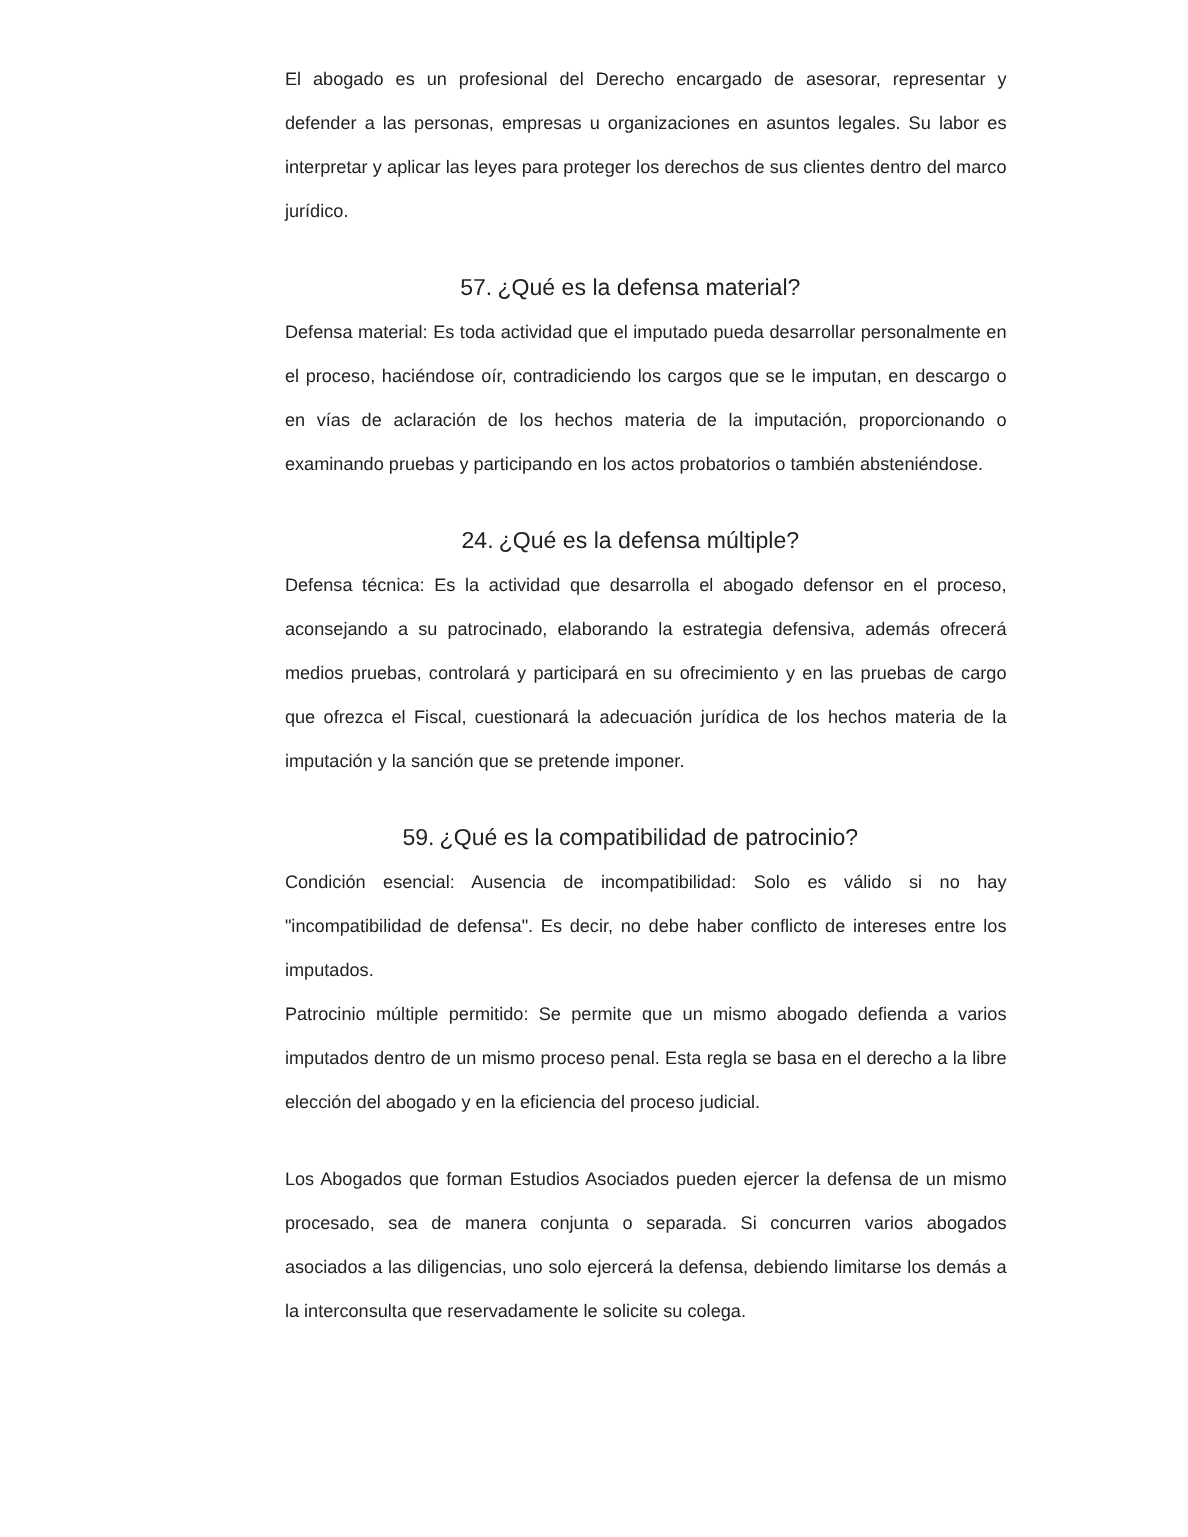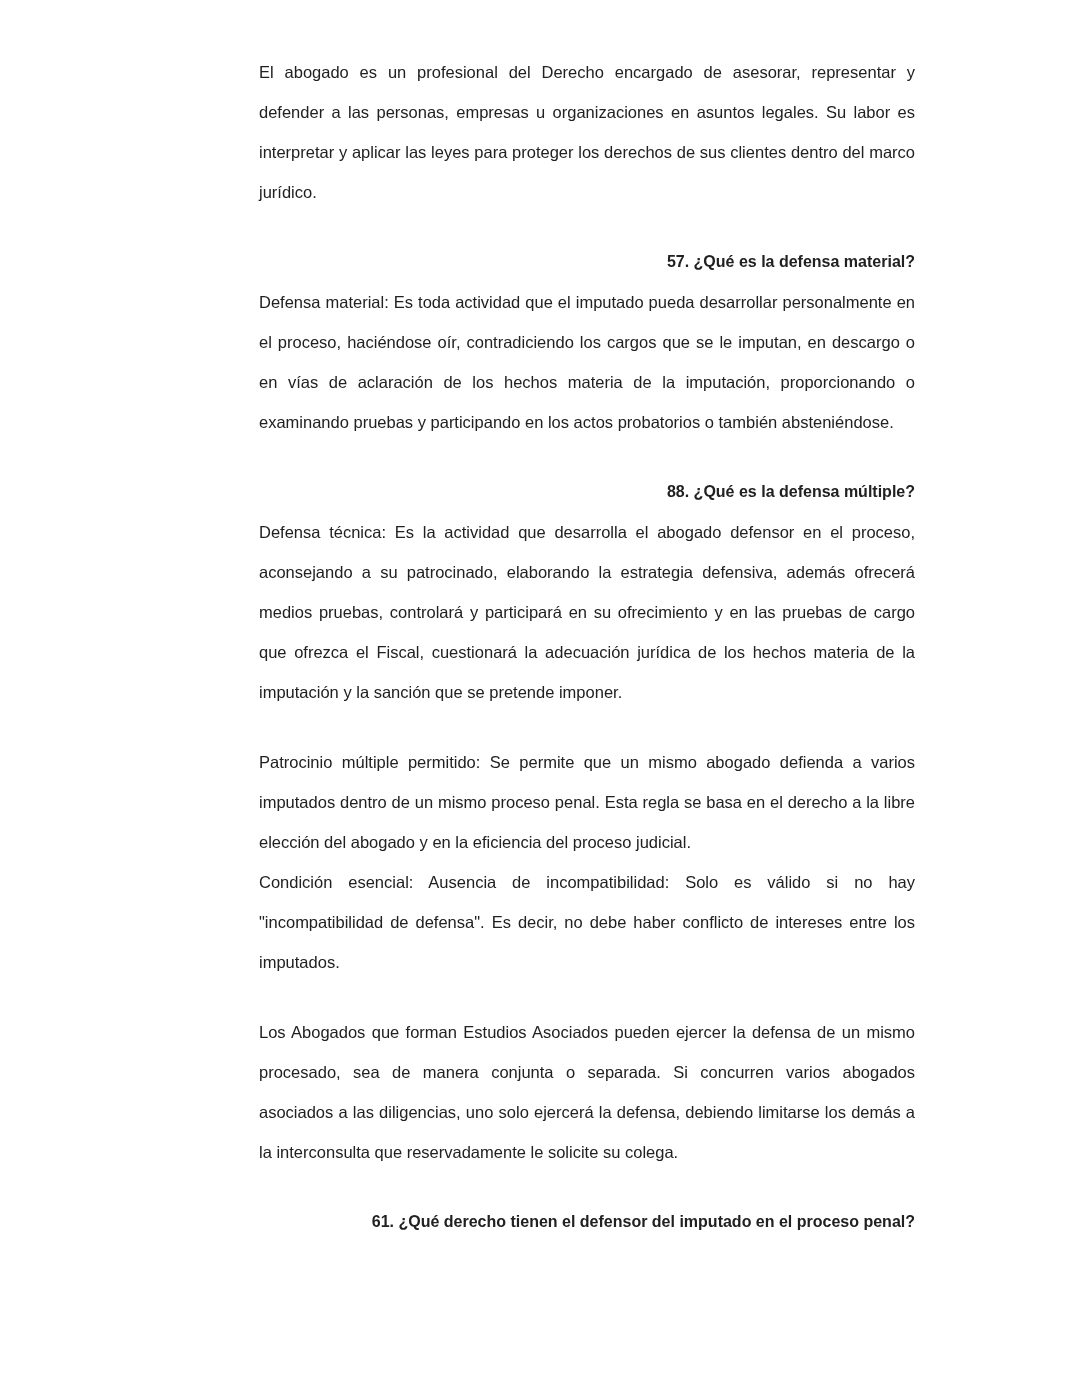--- a/index.html
+++ b/index.html
@@ -29,25 +29,25 @@
     margin: 0;
   }
   .intro {
     margin-left: 28px;
   }
   .qa-item {
     margin-top: 30px;
     padding-left: 28px;
   }
   .question {
-    font-size: 16px;
+    font-size: 21px;
     line-height: 40px;
-    font-weight: 700;
+    font-weight: 400;
     margin: 0 0 0 -28px;
-    text-align: right;
+    text-align: center;
   }
   .q-num {
     display: inline-block;
     width: 28px;
   }
   .answer .para strong {
     font-weight: 400;
   }
 </style>
 </head>
@@ -62,41 +62,41 @@
       <span class="q-num">57.</span>
       <span class="q-text">¿Qué es la defensa material?</span>
     </h2>
     <div class="answer">
           <p class="para"><strong>Defensa material</strong><span>: Es toda actividad que el imputado pueda desarrollar personalmente en el proceso, haciéndose oír, contradiciendo los cargos que se le imputan, en descargo o en vías de aclaración de los hechos materia de la imputación, proporcionando o examinando pruebas y participando en los actos probatorios o también absteniéndose.</span></p>
         </div>
   </section>
 
   <section class="qa-item">
     <h2 class="question">
-      <span class="q-num">88.</span>
+      <span class="q-num">24.</span>
       <span class="q-text">¿Qué es la defensa múltiple?</span>
     </h2>
     <div class="answer">
           <p class="para"><strong>Defensa técnica</strong><span>: Es la actividad que desarrolla el abogado defensor en el proceso, aconsejando a su patrocinado, elaborando la estrategia defensiva, además ofrecerá medios pruebas, controlará y participará en su ofrecimiento y en las pruebas de cargo que ofrezca el Fiscal, cuestionará la adecuación jurídica de los hechos materia de la imputación y la sanción que se pretende imponer.</span></p>
         </div>
   </section>
 
   <section class="qa-item">
+    <h2 class="question">
+      <span class="q-num">59.</span>
+      <span class="q-text">¿Qué es la compatibilidad de patrocinio?</span>
+    </h2>
     <div class="answer">
+          <p class="para"><strong>Condición esencial: Ausencia de incompatibilidad:</strong><span> Solo es válido si no hay "incompatibilidad de defensa". Es decir, no debe haber conflicto de intereses entre los imputados.</span></p>
           <p class="para"><strong>Patrocinio múltiple permitido</strong><span>: Se permite que un mismo abogado defienda a varios imputados dentro de un mismo proceso penal. Esta regla se basa en el derecho a la libre elección del abogado y en la eficiencia del proceso judicial.</span></p>
-          <p class="para"><strong>Condición esencial: Ausencia de incompatibilidad:</strong><span> Solo es válido si no hay "incompatibilidad de defensa". Es decir, no debe haber conflicto de intereses entre los imputados.</span></p>
         </div>
   </section>
 
   <section class="qa-item">
     <div class="answer">
           <p class="para"><span>Los Abogados que forman Estudios Asociados pueden ejercer la defensa de un mismo procesado, sea de manera conjunta o separada. Si concurren varios abogados asociados a las diligencias, uno solo ejercerá la defensa, debiendo limitarse los demás a la interconsulta que reservadamente le solicite su colega.</span></p>
         </div>
   </section>
 
   <section class="qa-item">
-    <h2 class="question">
-      <span class="q-num">61.</span>
-      <span class="q-text">¿Qué derecho tienen el defensor del imputado en el proceso penal?</span>
-    </h2>
   </section>
 </section>
 </main>
 
 </body></html>

